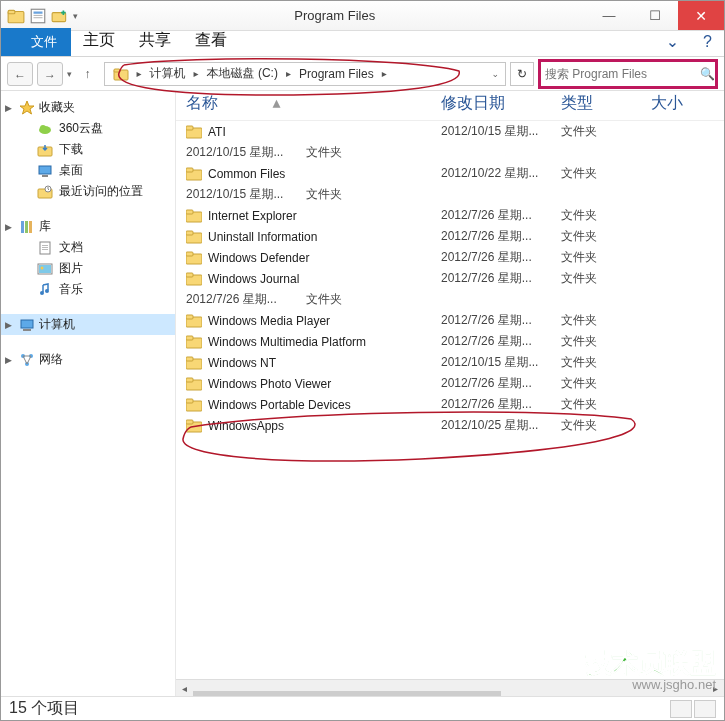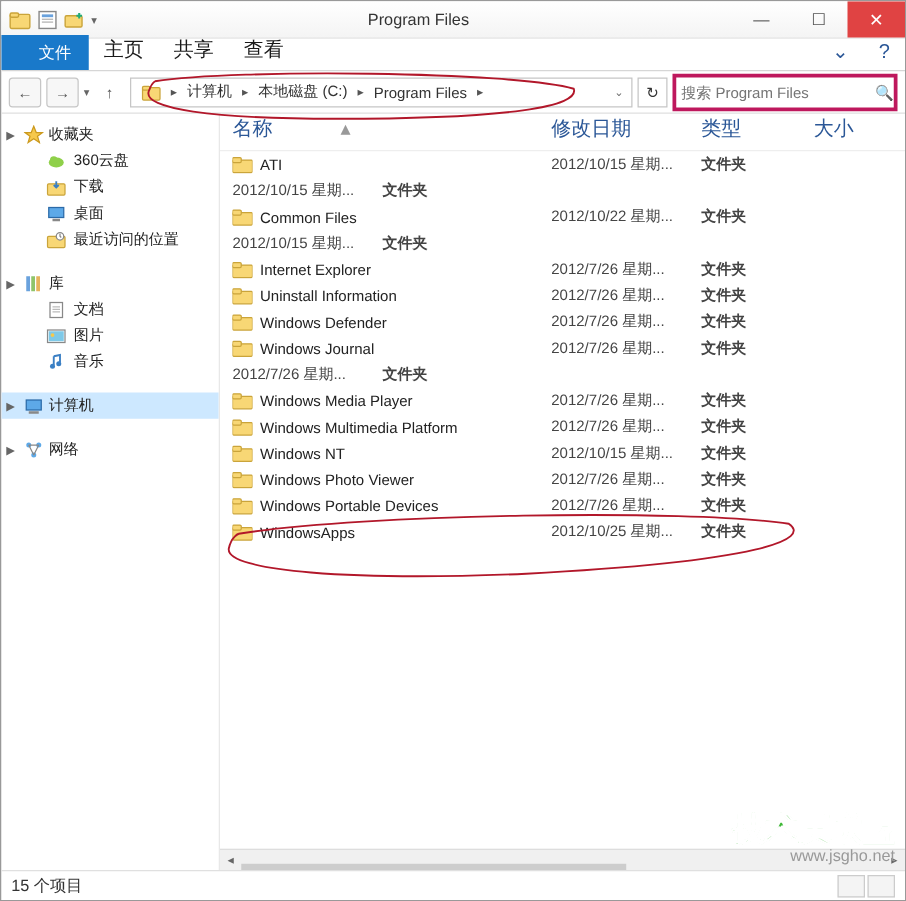--- a/index.html
+++ b/index.html
@@ -41,24 +41,24 @@
   .content { flex: 1; display: flex; flex-direction: column; overflow: hidden; }
   .col-headers { display: flex; padding: 2px 0 6px 10px; color: #2b5797; font-size: 16px; border-bottom: 1px solid #eee; }
   .col-name { width: 255px; }
   .col-date { width: 120px; }
   .col-type { width: 90px; }
   .col-size { flex: 1; }
   .file-list { flex: 1; overflow: hidden; }
   .row { display: flex; align-items: center; padding: 1px 0 1px 10px; height: 21px; font-size: 12px; color: #222; }
   .row .cell-name { width: 255px; display: flex; align-items: center; gap: 6px; }
   .row .cell-date { width: 120px; color: #444; }
-  .row .cell-type { width: 90px; color: #444; font-weight: bold; }
+  .row .cell-type { width: 90px; color: #444; }
   .folder-icon svg { width: 16px; height: 14px; }
   
-  .statusbar { height: 24px; border-top: 1px solid #e0e0e0; display: flex; align-items: center; padding: 0 8px; font-size: 13px; color: #333; justify-content: space-between; }
+  .statusbar { height: 24px; border-top: 1px solid #e0e0e0; display: flex; align-items: center; padding: 0 8px; font-size: 16px; color: #333; justify-content: space-between; }
   .view-toggle { display: flex; gap: 2px; }
   .vt { width: 22px; height: 18px; border: 1px solid #ccc; background: #f4f4f4; }
   
   .annot { position: absolute; pointer-events: none; }
   .annot svg { overflow: visible; }
   
   .watermark { position: absolute; right: 8px; bottom: 28px; text-align: right; line-height: 1.1; }
   .wm1 { font-size: 26px; font-weight: bold; color: #3fb837; -webkit-text-stroke: 1px #fff; }
   .wm2 { font-size: 13px; color: #999; }
   

